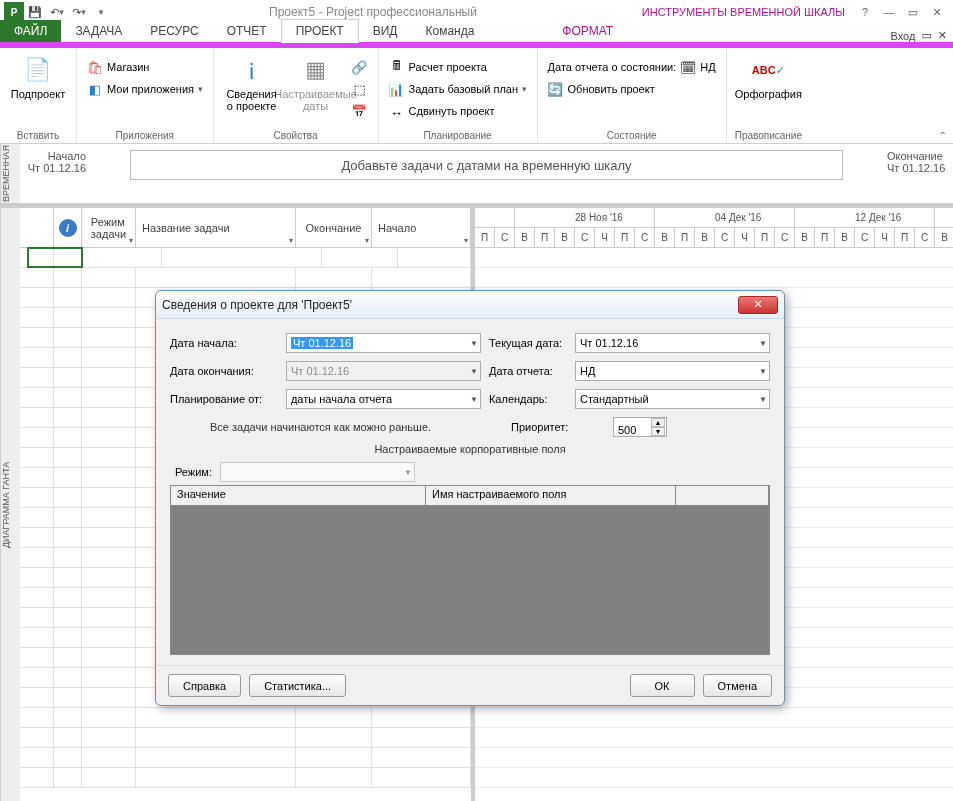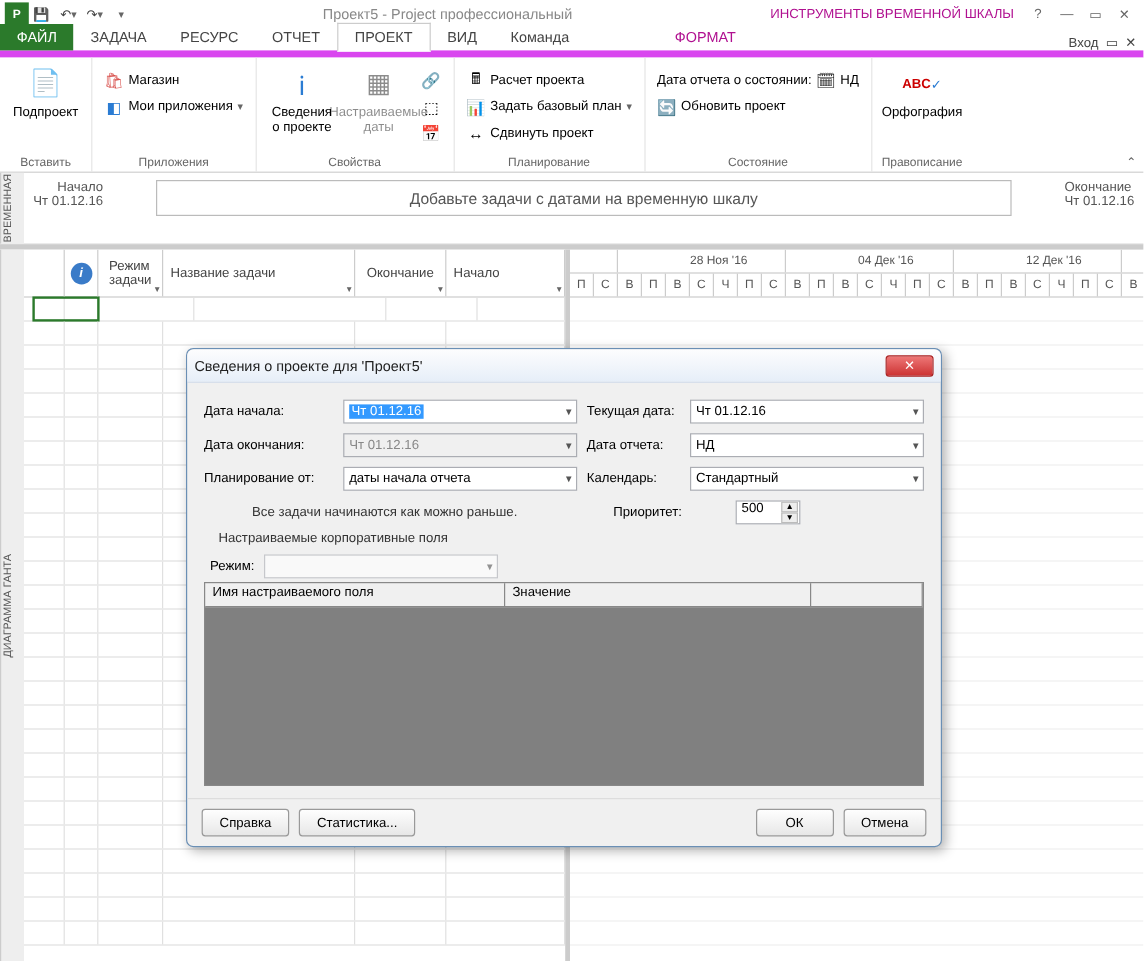--- a/index.html
+++ b/index.html
@@ -60,27 +60,27 @@
 .dlg-close{margin-left:auto;width:40px;height:18px;background:linear-gradient(#e77,#c33);border:1px solid #a22;border-radius:3px;color:#fff;display:flex;align-items:center;justify-content:center;font-size:11px}
 .dlg-body{padding:10px 14px 10px;}
 .frow{display:flex;align-items:center;height:28px;gap:8px;}
 .flab{width:130px;}
 .flab2{width:94px;}
 .finp{flex:0 0 195px;height:20px;border:1px solid #abadb3;background:#fff;padding:0 4px;display:flex;align-items:center;position:relative;}
 .finp2{flex:0 0 195px;height:20px;border:1px solid #abadb3;background:#fff;padding:0 4px;display:flex;align-items:center;position:relative;}
 .finp .ar,.finp2 .ar{position:absolute;right:2px;font-size:8px;color:#555;}
 .sel{background:#3399ff;color:#fff;padding:0 2px;}
 .note{font-size:11px;color:#333;padding:4px 0 4px 40px;}
-.sect{font-size:11px;color:#333;margin:2px 12px 4px;}
+.sect{font-size:11px;color:#333;margin:2px 0 4px;text-align:center;}
 .tbl{border:1px solid #888;background:#808080;height:170px;}
 .tbl-hdr{display:flex;background:#f0f0f0;height:20px;border-bottom:1px solid #888;}
 .tbl-h{border-right:1px solid #888;padding:2px 6px;font-size:11px;}
 .dlg-ftr{display:flex;padding:8px 12px;gap:8px;border-top:1px solid #ddd;}
 .btn{height:23px;padding:0 14px;background:linear-gradient(#fefefe,#e7e7e7);border:1px solid #999;border-radius:3px;font-size:11px;}
-.spin{width:54px;height:20px;border:1px solid #abadb3;background:#fff;display:flex;align-items:flex-start;padding:0 4px;position:relative}
+.spin{width:54px;height:20px;border:1px solid #abadb3;background:#fff;display:flex;align-items:flex-end;padding:0 4px;position:relative}
 .spin .ar-up,.spin .ar-dn{position:absolute;right:1px;width:14px;height:9px;font-size:7px;display:flex;align-items:center;justify-content:center;background:#eee;border:1px solid #bbb}
 .spin .ar-up{top:0}.spin .ar-dn{bottom:0}
 .chevron{font-size:9px;color:#666}
 .info-ico{width:18px;height:18px;border-radius:50%;background:#3a7bc8;color:#fff;display:flex;align-items:center;justify-content:center;font-style:italic;font-weight:bold;font-size:11px}
 .ribbon-collapse{position:absolute;right:6px;bottom:2px;font-size:10px;color:#666}
 </style>
 </head>
 <body>
 
 <div class="titlebar">
@@ -596,22 +596,22 @@
       </div>
       <div class="sect">Настраиваемые корпоративные поля</div>
       <div class="frow" style="height:26px">
         <div style="width:42px;text-align:right">Режим:</div>
         <div class="finp" style="opacity:.6">
             <span class="ar">▼</span>
           </div>
       </div>
       <div class="tbl">
         <div class="tbl-hdr">
+          <div class="tbl-h" style="width:255px">Значение</div>
           <div class="tbl-h" style="width:250px">Имя настраиваемого поля</div>
-          <div class="tbl-h" style="width:255px">Значение</div>
           <div class="tbl-h" style="flex:1"></div>
         </div>
       </div>
     </div>
     <div class="dlg-ftr">
       <button class="btn">Справка</button>
       <button class="btn">Статистика...</button>
       <div style="flex:1"></div>
       <button class="btn" style="padding:0 24px">ОК</button>
       <button class="btn">Отмена</button>

